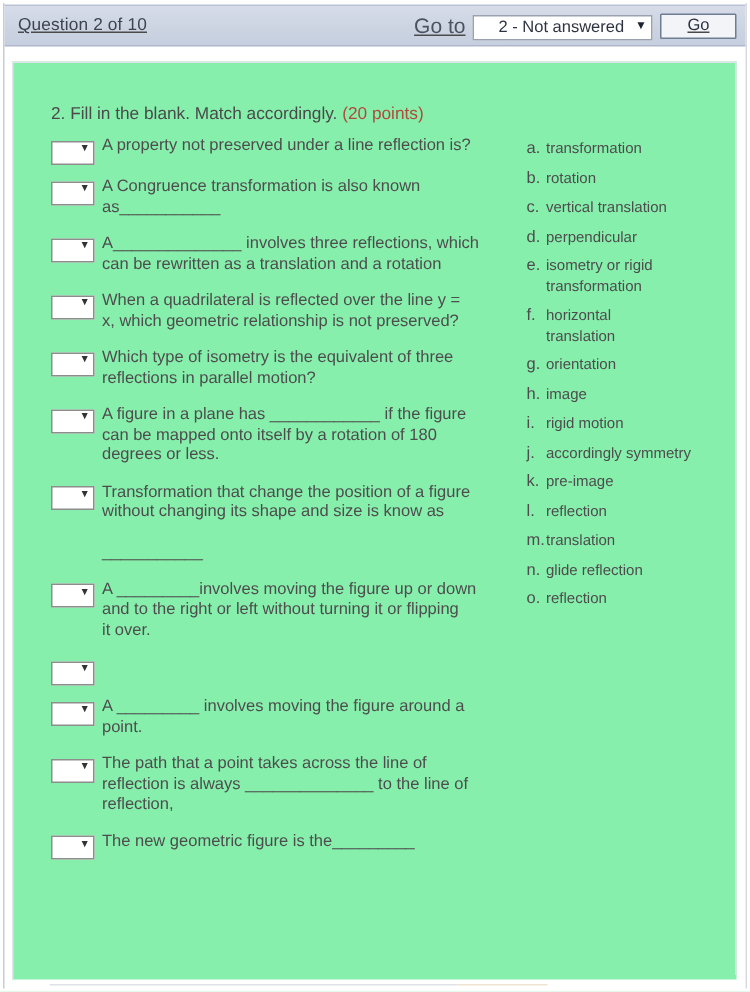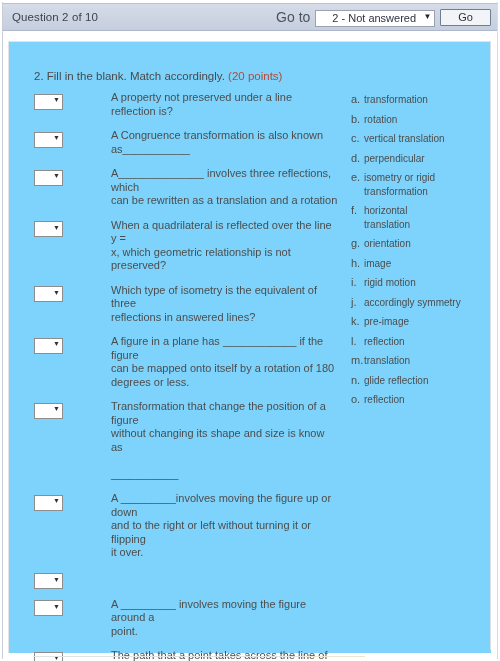--- a/index.html
+++ b/index.html
@@ -35,20 +35,21 @@
     top: 3px;
     width: 494px;
     height: 28px;
     box-sizing: border-box;
     background: linear-gradient(to bottom, #d6dce8 0%, #ccd4e2 55%, #c6cfdf 100%);
     border-top: 1px solid #b9c2d2;
     border-bottom: 1px solid #aeb8ca;
     display: flex;
     align-items: center;
     padding: 0 6px 0 9px;
+    text-decoration: underline;
   }
   .status-title {
     font-size: 11.5px;
     color: #3d4350;
     letter-spacing: 0.1px;
     white-space: nowrap;
   }
   .status-right {
     margin-left: auto;
     display: flex;
@@ -103,21 +104,21 @@
   }
 
   
   .content-card {
     position: absolute;
     left: 8px;
     top: 41px;
     width: 483px;
     height: 612px;
     box-sizing: border-box;
-    background: #7dd3fc;
+    background: #86efac;
     border-top: 1px solid #e2e4e8;
     border-left: 1px solid #e2e4e8;
   }
   .card-divider {
     position: absolute;
     left: 490px;
     top: 41px;
     width: 1px;
     height: 609px;
     background: #dcdee3;
@@ -147,21 +148,20 @@
 
   
   .items-col {
     width: 305px;
     flex: 0 0 305px;
   }
   .q-item {
     display: flex;
     align-items: flex-start;
     margin-bottom: 11px;
-    gap: 43px;
   }
   .q-select {
     appearance: none;
     -webkit-appearance: none;
     font-family: "Liberation Sans", sans-serif;
     font-size: 10px;
     background: #ffffff;
     border: 1px solid #8d8d8d;
     border-radius: 0;
     width: 29px;
@@ -285,21 +285,21 @@
 can be rewritten as a translation and a rotation</div>
           </div>
           <div class="q-item">
             <span class="q-select-wrap"><select class="q-select"><option></option></select><span class="chev">▼</span></span>
             <div class="q-text">When a quadrilateral is reflected over the line y =
 x, which geometric relationship is not preserved?</div>
           </div>
           <div class="q-item">
             <span class="q-select-wrap"><select class="q-select"><option></option></select><span class="chev">▼</span></span>
             <div class="q-text">Which type of isometry is the equivalent of three
-reflections in answered lines?</div>
+reflections in parallel motion?</div>
           </div>
           <div class="q-item">
             <span class="q-select-wrap"><select class="q-select"><option></option></select><span class="chev">▼</span></span>
             <div class="q-text">A figure in a plane has ____________ if the figure
 can be mapped onto itself by a rotation of 180
 degrees or less.</div>
           </div>
           <div class="q-item">
             <span class="q-select-wrap"><select class="q-select"><option></option></select><span class="chev">▼</span></span>
             <div class="q-text">Transformation that change the position of a figure
@@ -322,20 +322,21 @@
 point.</div>
           </div>
           <div class="q-item">
             <span class="q-select-wrap"><select class="q-select"><option></option></select><span class="chev">▼</span></span>
             <div class="q-text">The path that a point takes across the line of
 reflection is always ______________ to the line of
 reflection,</div>
           </div>
           <div class="q-item">
             <span class="q-select-wrap"><select class="q-select"><option></option></select><span class="chev">▼</span></span>
+            <div class="q-text">The new geometric figure is the_________</div>
           </div>
         </div>
 
       <div class="options-col">
           <div class="opt-row">
             <span class="opt-letter">a.</span>
             <span class="opt-text">transformation</span>
           </div>
           <div class="opt-row">
             <span class="opt-letter">b.</span>

